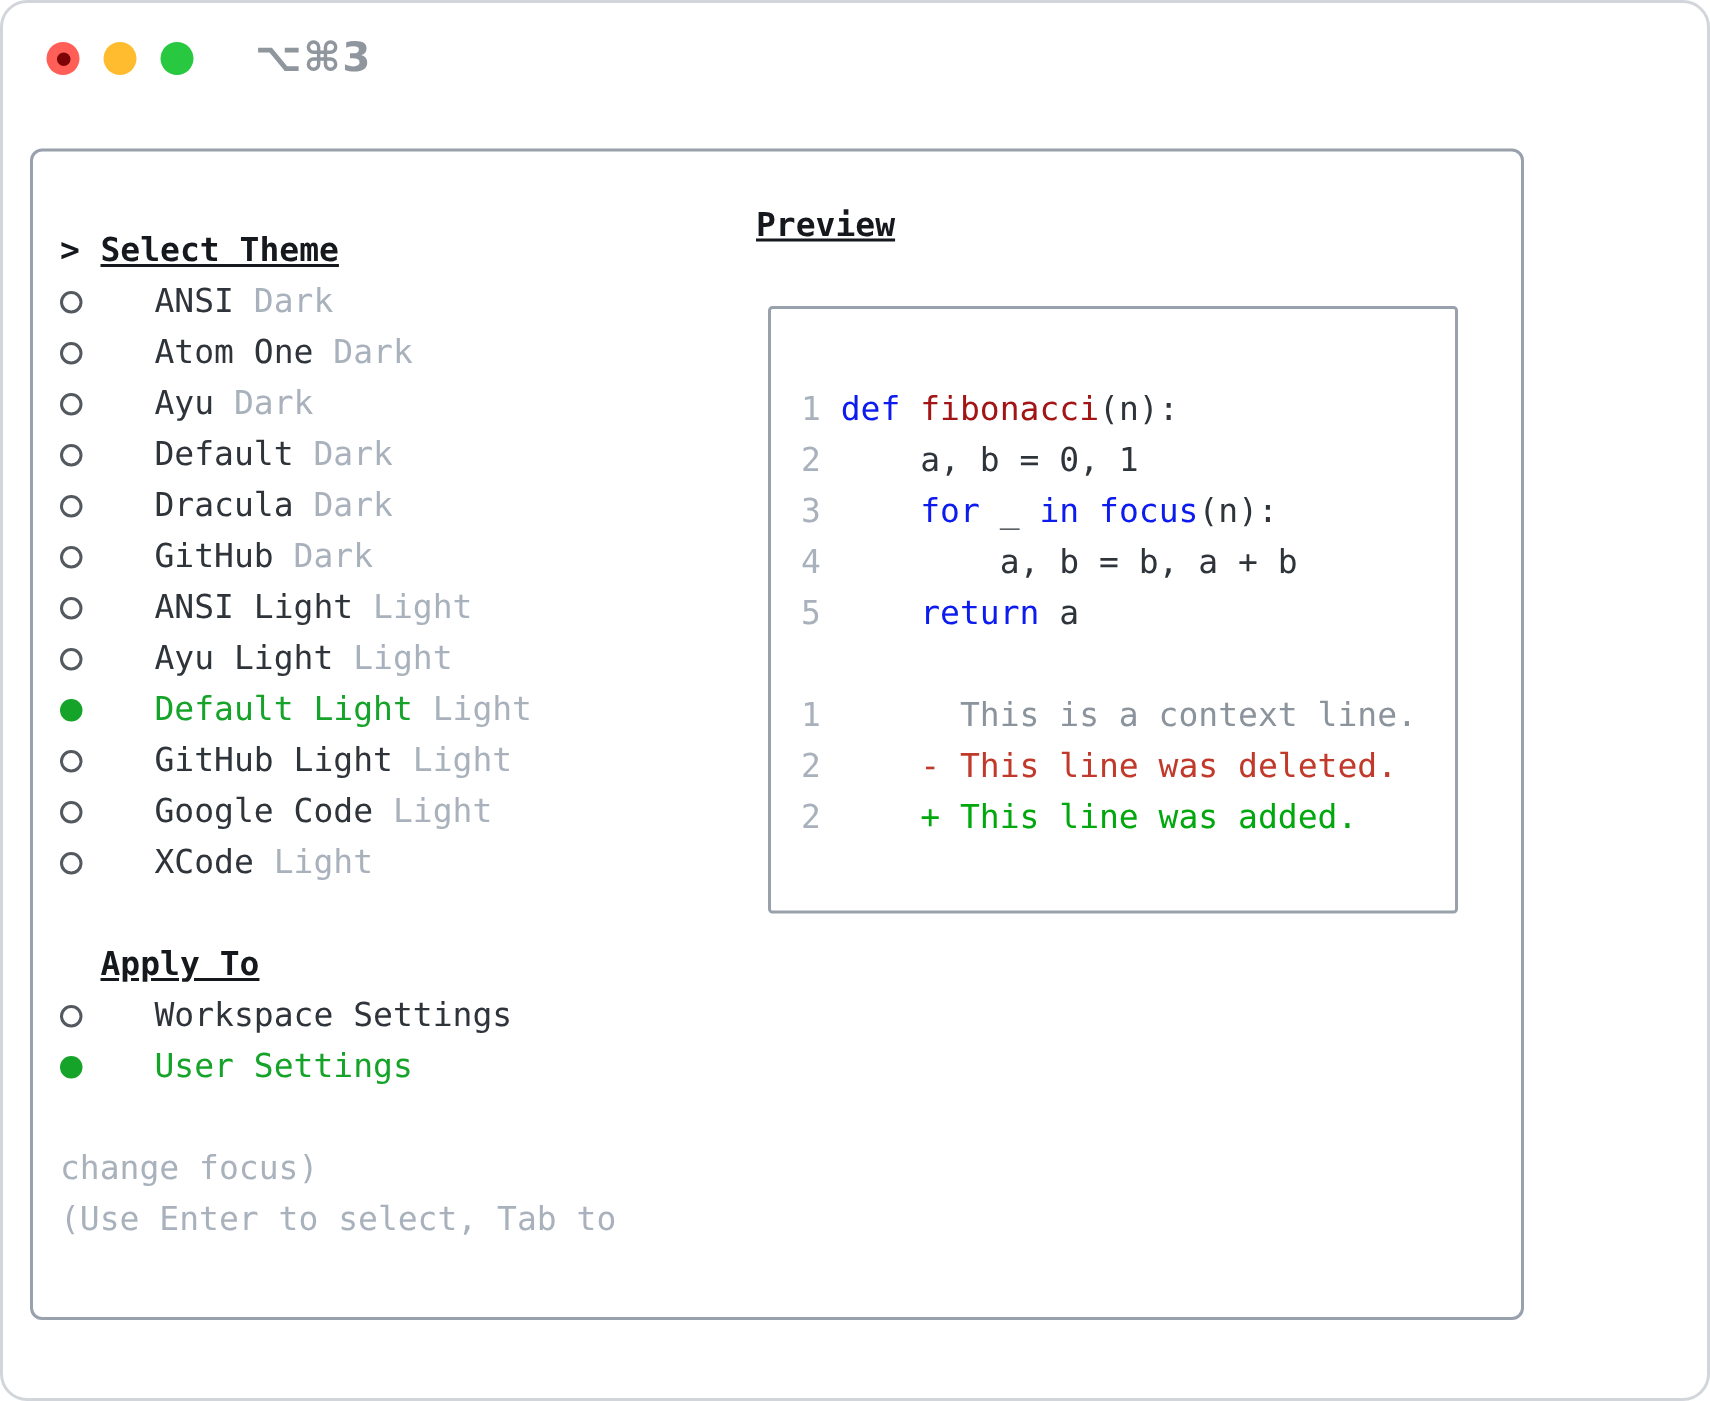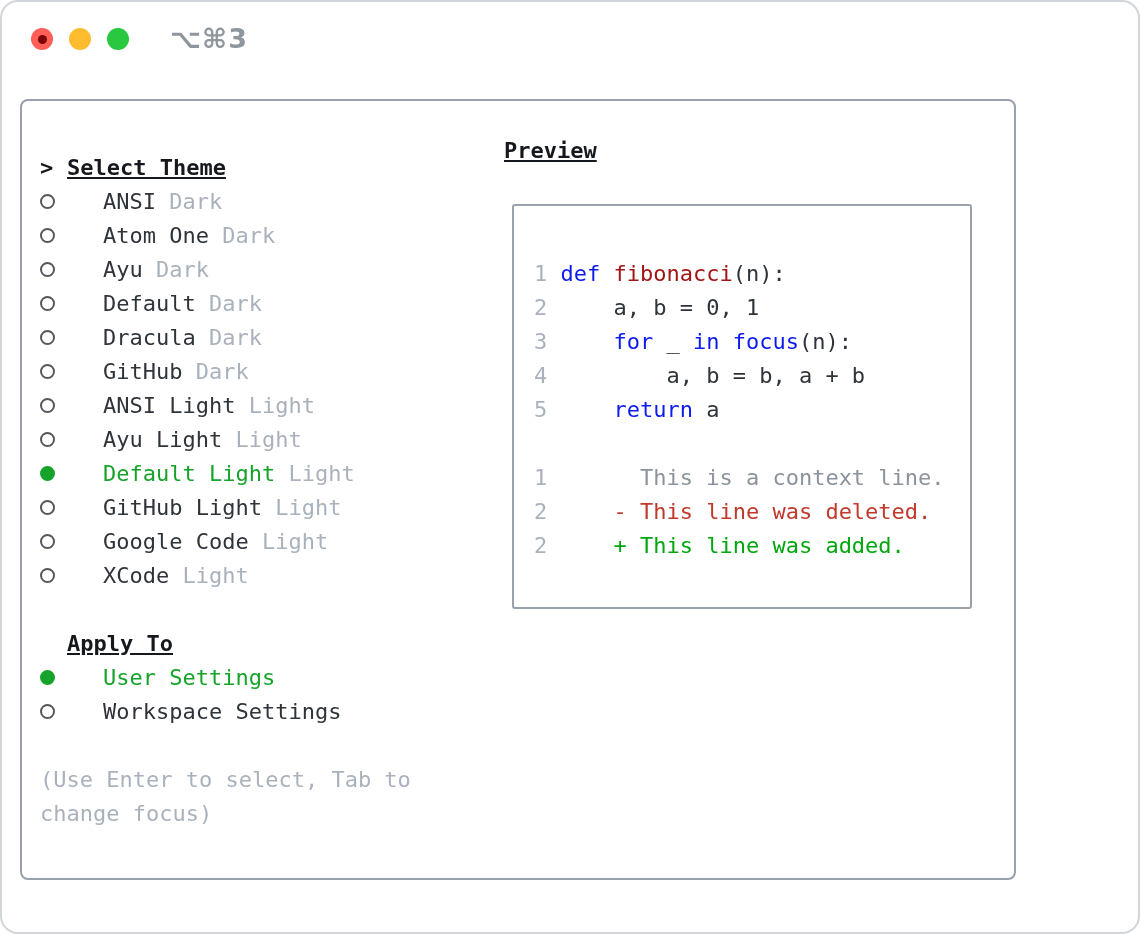--- a/index.html
+++ b/index.html
@@ -190,29 +190,29 @@
         </div>
 
       <div class="row"></div>
 
       <div class="row">
         <span class="marker"></span>
         <span class="heading">Apply To</span>
       </div>
 
       <div>
+          <div class="row"><span class="marker"><span class="circle"></span></span><span class="t-name">Workspace Settings</span></div>
           <div class="row"><span class="marker"><span class="circle filled"></span></span><span class="t-name sel">User Settings</span></div>
-          <div class="row"><span class="marker"><span class="circle"></span></span><span class="t-name">Workspace Settings</span></div>
         </div>
 
       <div class="row"></div>
 
       <div>
+        <div class="row help-line">change focus)</div>
         <div class="row help-line">(Use Enter to select, Tab to</div>
-        <div class="row help-line">change focus)</div>
       </div>
     </div>
 
     <div class="row preview-header">
       <span class="heading">Preview</span>
     </div>
 
     <div class="preview-box">
       <div class="code">
           <div class="code-line"><span class="num">1</span><span class="tok-plain"> </span><span class="tok-kw">def</span><span class="tok-plain"> </span><span class="tok-fn">fibonacci</span><span class="tok-plain">(n):</span></div>

